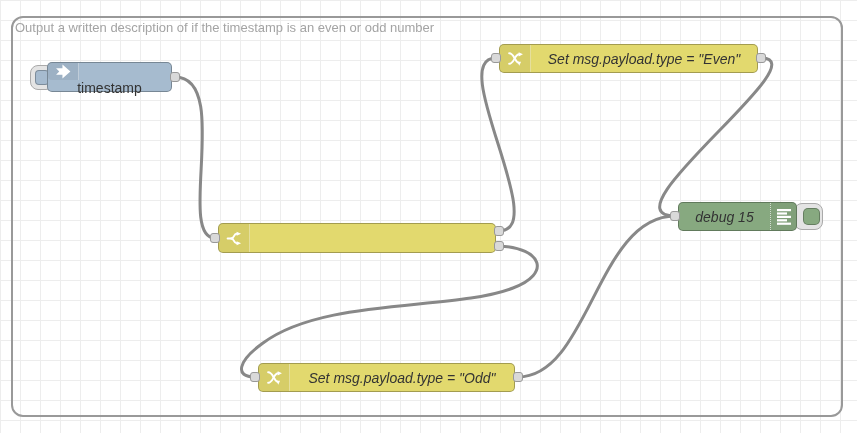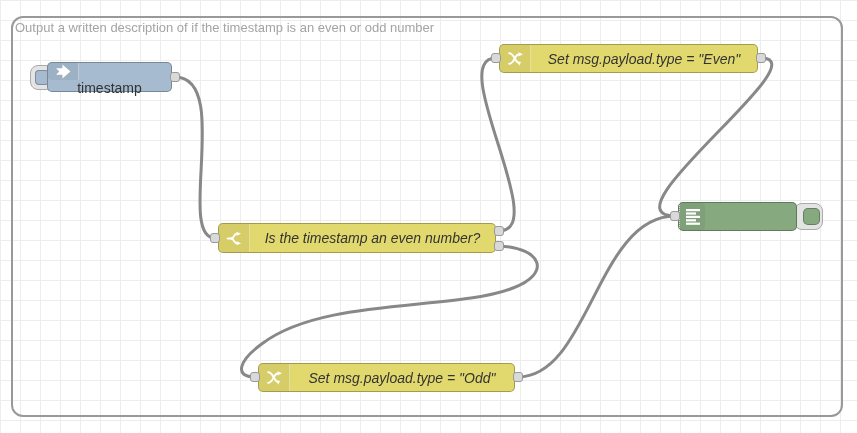--- a/index.html
+++ b/index.html
@@ -128,21 +128,20 @@
       <svg class="icon-svg" width="17" height="17" viewBox="0 0 16 16">
         <g stroke="#ffffff" stroke-width="1.8" fill="none" stroke-linecap="round">
           <path d="M1.5,8 L5,8"></path>
           <path d="M5,8 C8,8 7,3.5 10,3.5"></path>
           <path d="M5,8 C8,8 7,12.5 10,12.5"></path>
         </g>
         <polygon points="10,1.6 14.2,3.5 10,5.4" fill="#ffffff"></polygon>
         <polygon points="10,10.6 14.2,12.5 10,14.4" fill="#ffffff"></polygon>
       </svg>
     </div>
-    <div class="label it">Is the timestamp an even number?</div>
   </div>
 
   <div class="node n-yellow" style="left:499px;top:44px;width:259px;height:29px;">
     <div class="icon-area">
       <svg class="icon-svg" width="17" height="17" viewBox="0 0 16 16">
         <g stroke="#ffffff" stroke-width="1.8" fill="none" stroke-linecap="round">
           <path d="M2,13 C7,13 7,4 11.5,4"></path>
           <path d="M2,3 C7,3 7,11 11,12"></path>
         </g>
         <polygon points="11,2 15,4 11,6" fill="#ffffff"></polygon>
@@ -164,20 +163,21 @@
       </svg>
     </div>
     <div class="label it">Set msg.payload.type = "Odd"</div>
   </div>
 
   <div class="side-btn" id="debug-btn">
     <div class="inner"></div>
   </div>
 
   <div class="node n-debug" style="left:678px;top:202px;width:119px;height:29px;">
+    <div class="label it">debug 15</div>
     <div class="icon-area-right">
       <svg class="icon-svg" width="16" height="18" viewBox="0 0 16 18">
         <g fill="#ffffff">
           <rect x="1" y="1" width="14" height="2.2"></rect>
           <rect x="1" y="4.4" width="10" height="2.2"></rect>
           <rect x="1" y="7.8" width="14" height="2.2"></rect>
           <rect x="1" y="11.2" width="10" height="2.2"></rect>
           <rect x="1" y="14.6" width="14" height="2.2"></rect>
         </g>
       </svg>

